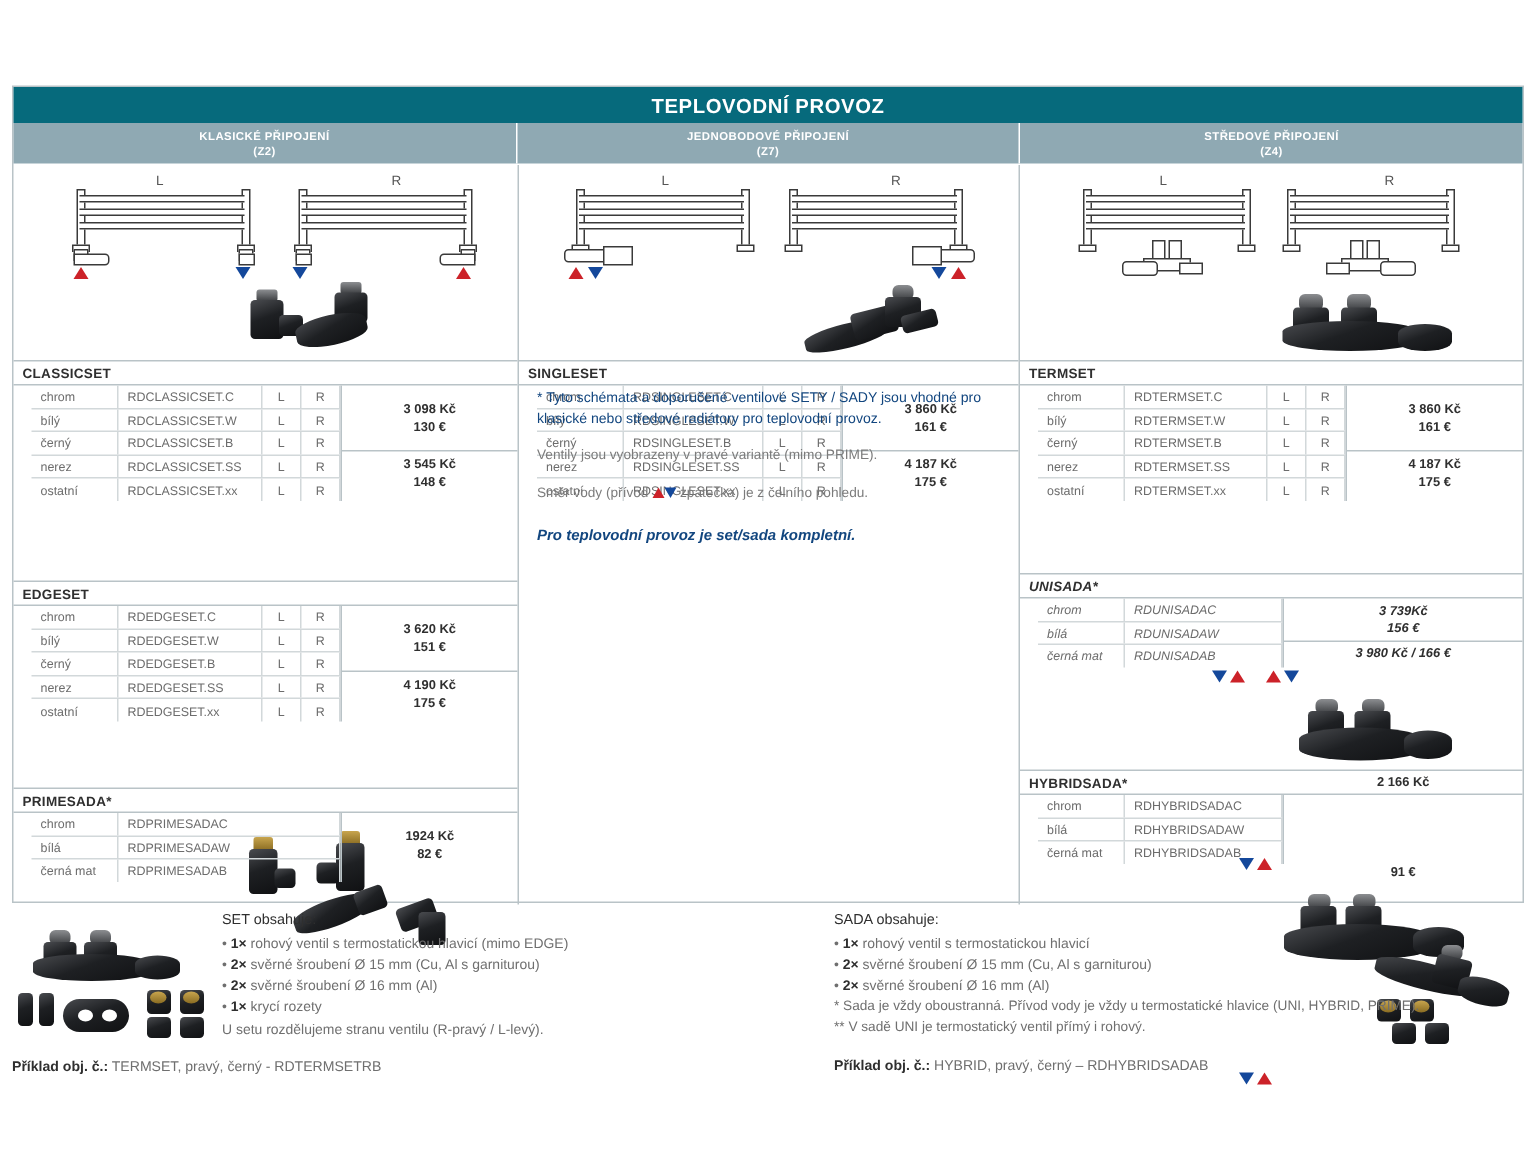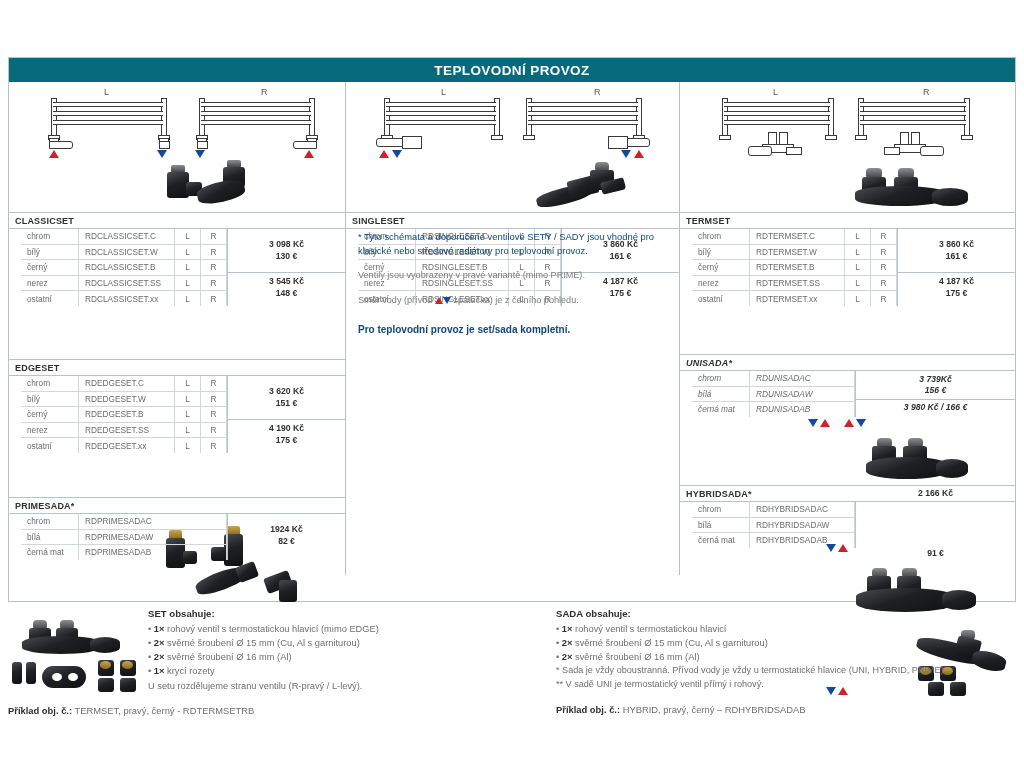--- a/index.html
+++ b/index.html
@@ -72,45 +72,59 @@
           border-bottom:1px solid #b9c3c7;box-sizing:border-box;}
   .pblock:last-child{border-bottom:none;}
   .pblock.one-line{flex-direction:row;}
 
   .sada-prices{width:160px;border-left:1px solid #b9c3c7;box-sizing:border-box;}
 
   
   .note{position:absolute;left:12px;top:148px;width:300px;}
   .note .n-bold{color:#12467f;font-weight:normal;font-size:9.4px;line-height:1.45;}
   .note .n-reg{color:#7b7b7b;font-size:9.1px;line-height:1.45;margin-top:12px;}
-  .note .n-last{color:#12467f;font-weight:bold;font-size:10px;margin-top:16px;}
+  .note .n-last{color:#12467f;font-weight:bold;font-size:10px;margin-top:16px;font-style:italic;}
   .inl-up{display:inline-block;width:0;height:0;vertical-align:-1px;
           border-left:4px solid transparent;border-right:4px solid transparent;border-bottom:7px solid #cc2229;}
   .inl-dn{display:inline-block;width:0;height:0;vertical-align:-1px;
           border-left:4px solid transparent;border-right:4px solid transparent;border-top:7px solid #14489b;}
 
   
   .footer{position:absolute;left:8px;top:608px;width:1008px;height:120px;}
   .foot-col{position:absolute;top:0;}
-  .f-title{font-size:9.6px;font-weight:bold;color:#2f2f2f;margin-bottom:3px;}
+  .f-title{font-size:9.6px;font-weight:normal;color:#2f2f2f;margin-bottom:3px;}
   .f-li{font-size:9.3px;color:#6f6f6f;line-height:1.52;}
   .f-li b{color:#2f2f2f;}
   .f-note{font-size:9.1px;color:#6f6f6f;line-height:1.5;}
   .f-ex{font-size:9.4px;color:#6f6f6f;margin-top:12px;}
   .f-ex b{color:#2f2f2f;}
 </style>
 </head>
 <body>
 
 <div class="page">
 
   <div class="sheet">
 
     <div class="title-bar">TEPLOVODNÍ PROVOZ</div>
 
+    <div class="subhead-row">
+      <div class="subhead">
+        <span>KLASICKÉ PŘIPOJENÍ</span>
+        <span>(Z2)</span>
+      </div>
+      <div class="subhead">
+        <span>JEDNOBODOVÉ PŘIPOJENÍ</span>
+        <span>(Z7)</span>
+      </div>
+      <div class="subhead">
+        <span>STŘEDOVÉ PŘIPOJENÍ</span>
+        <span>(Z4)</span>
+      </div>
+    </div>
 
     <div class="cols">
 
       <div class="col col-left">
 
         <div class="schem">
           <span class="schem-lbl" style="left:95px;top:5px;">L</span>
           <span class="schem-lbl" style="left:252px;top:5px;">R</span>
 
           <div class="rad">

